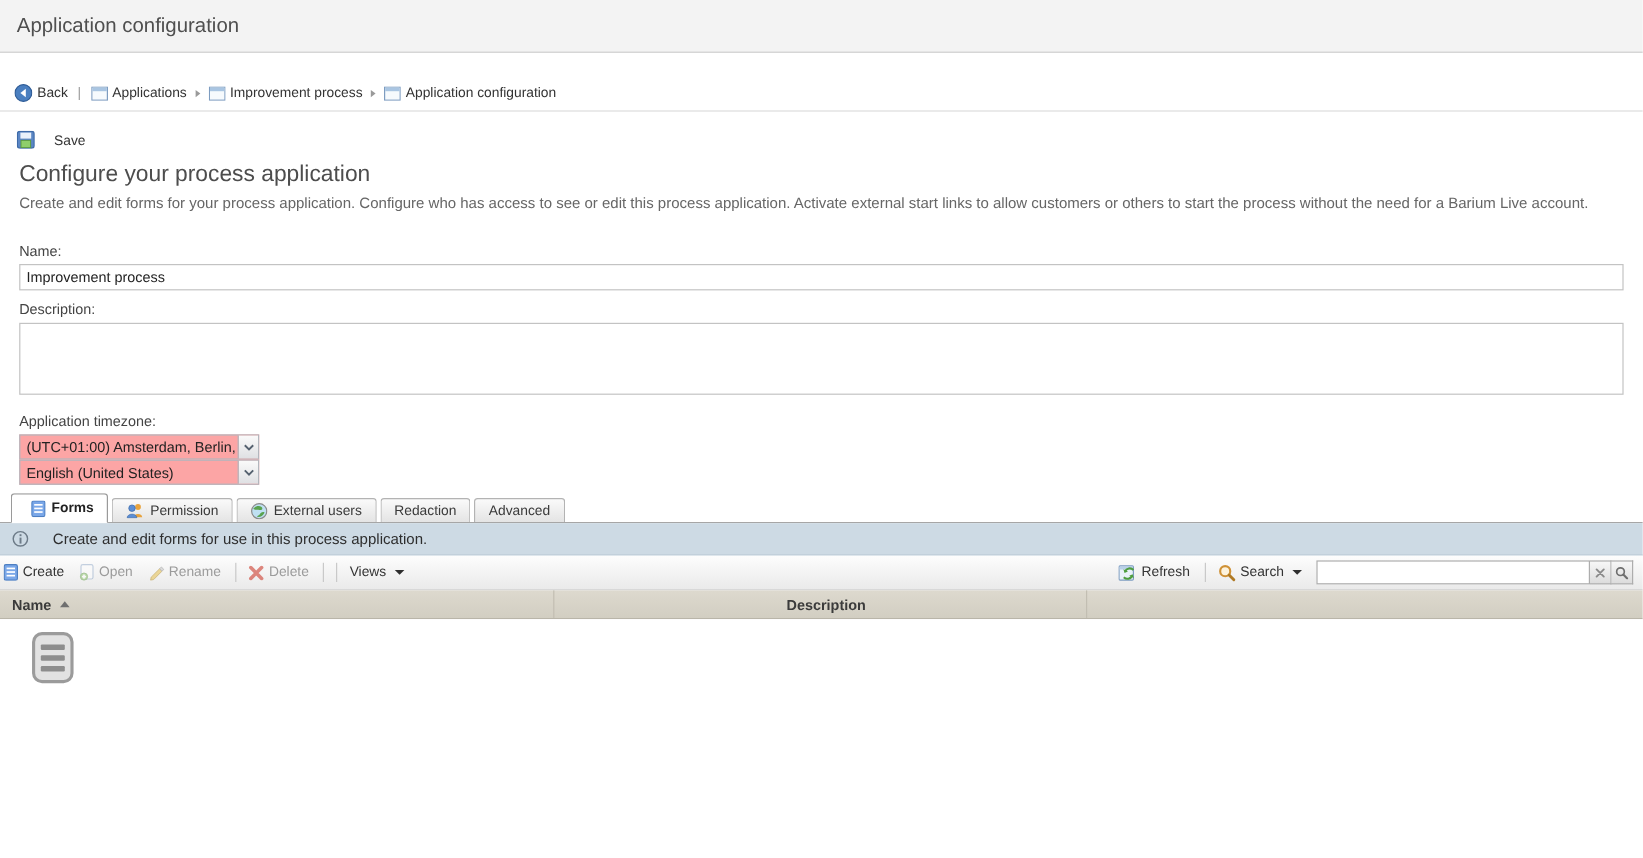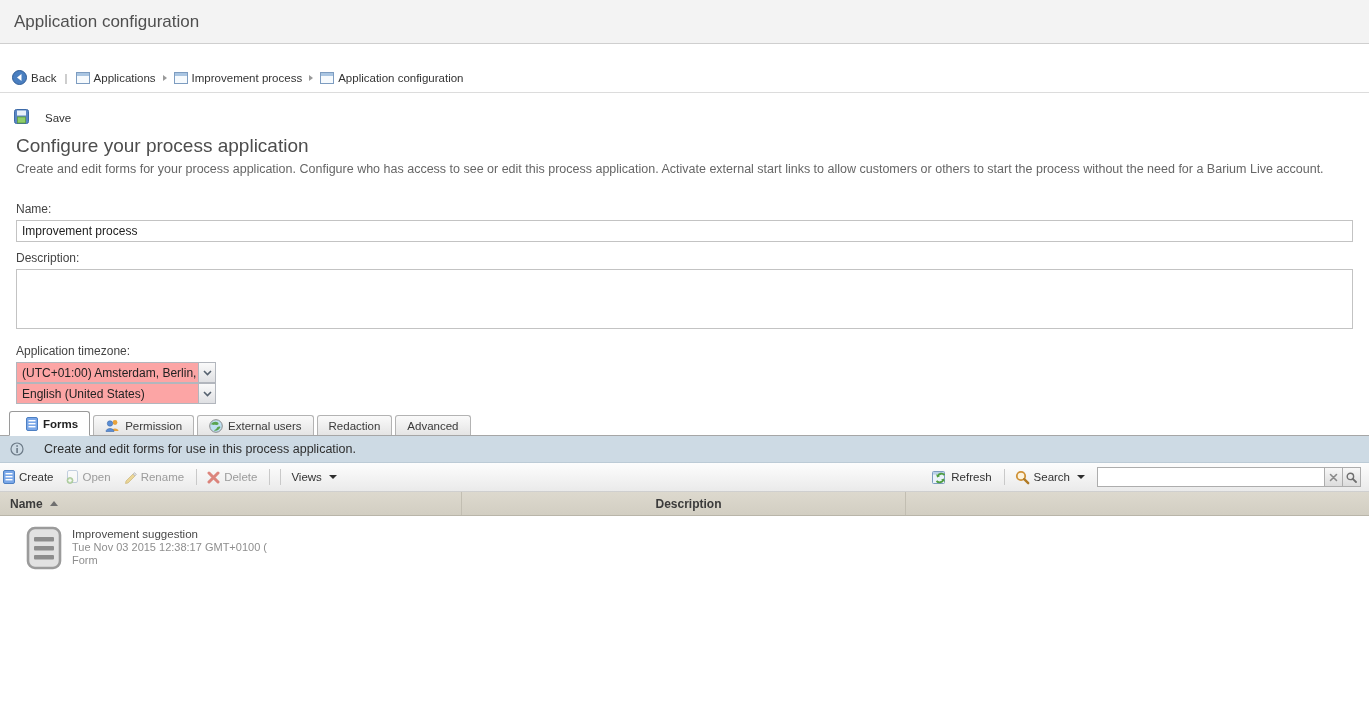--- a/index.html
+++ b/index.html
@@ -352,23 +352,18 @@
     <div class="grid-row">
       <div class="cell-name">
         <span class="icon">
           <svg width="36" height="44" viewBox="0 0 36 44">
               <rect x="2" y="2" width="32" height="40" rx="7" fill="#e2e2e2" stroke="#9b9b9b" stroke-width="2.6"></rect>
               <rect x="8" y="11" width="20" height="4.6" rx="1" fill="#8d8d8d"></rect>
               <rect x="8" y="20" width="20" height="4.6" rx="1" fill="#8d8d8d"></rect>
               <rect x="8" y="29" width="20" height="4.6" rx="1" fill="#8d8d8d"></rect>
             </svg>
         </span>
-        <div class="rowtext">
-          <div class="t1">Improvement suggestion</div>
-          <div class="t2">Tue Nov 03 2015 12:38:17 GMT+0100 (</div>
-          <div class="t3">Form</div>
-        </div>
       </div>
       <div class="cell-desc"></div>
       <div class="cell-mod"></div>
     </div>
   </div>
 </div>
 
 </body></html>

